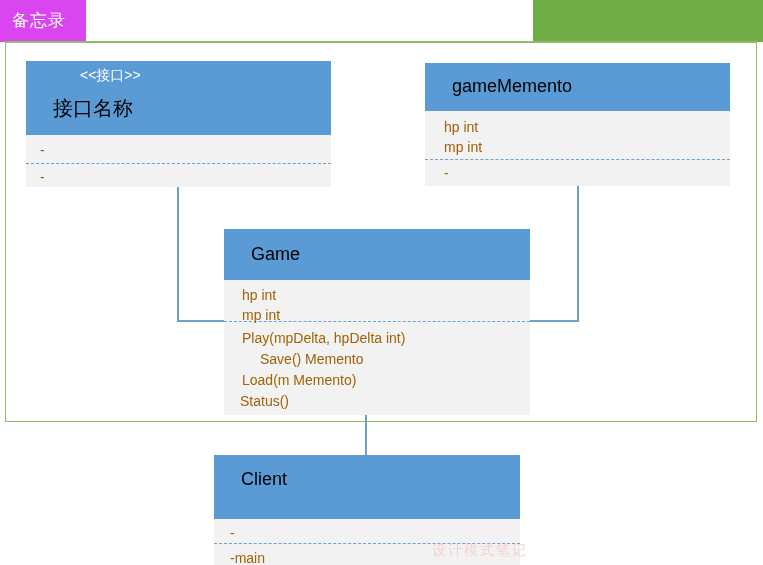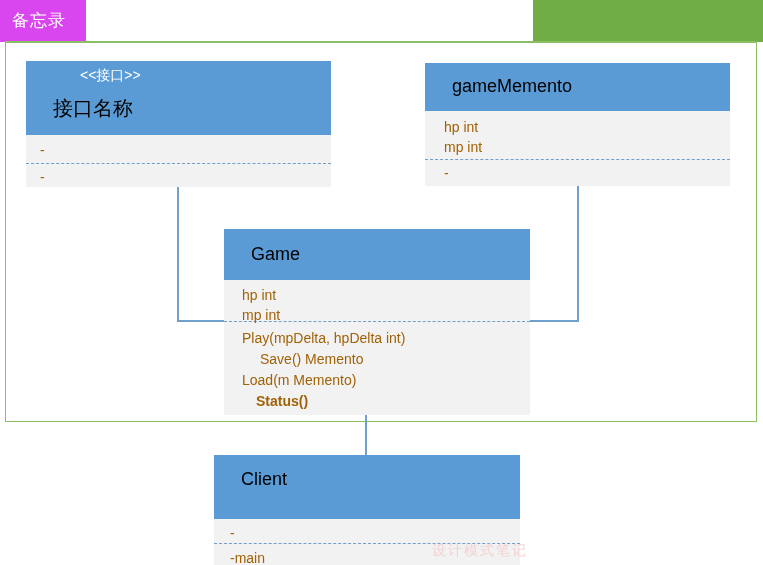--- a/index.html
+++ b/index.html
@@ -167,21 +167,21 @@
       <span class="uml-title" style="top:15px;text-align:center;">Game</span>
     </div>
     <div class="uml-section divided" style="height:42px;">
       <span class="uml-line" style="left:18px; top:8px;">hp  int</span>
       <span class="uml-line" style="left:18px; top:28px;">mp int</span>
     </div>
     <div class="uml-section" style="height:93px;">
       <span class="uml-line" style="left:18px; top:9px;text-align:right;">Play(mpDelta, hpDelta int)</span>
       <span class="uml-line" style="left:12px; top:30px;margin-left:24px;">Save() Memento</span>
       <span class="uml-line" style="left:18px; top:51px;">Load(m Memento)</span>
-      <span class="uml-line" style="left:32px; top:72px;font-weight:bold;"> Status()</span>
+      <span class="uml-line" style="left:16px; top:72px;"> Status()</span>
     </div>
   </div>
 
   <div class="uml-box" style="left:214px; top:455px; width:306px; height:110px;">
     <div class="uml-header" style="height:64px;">
       <span class="uml-title" style="top:14px;">Client</span>
     </div>
     <div class="uml-section divided" style="height:25px;">
       <span class="uml-line" style="left:16px; top:7px;">-</span>
     </div>

